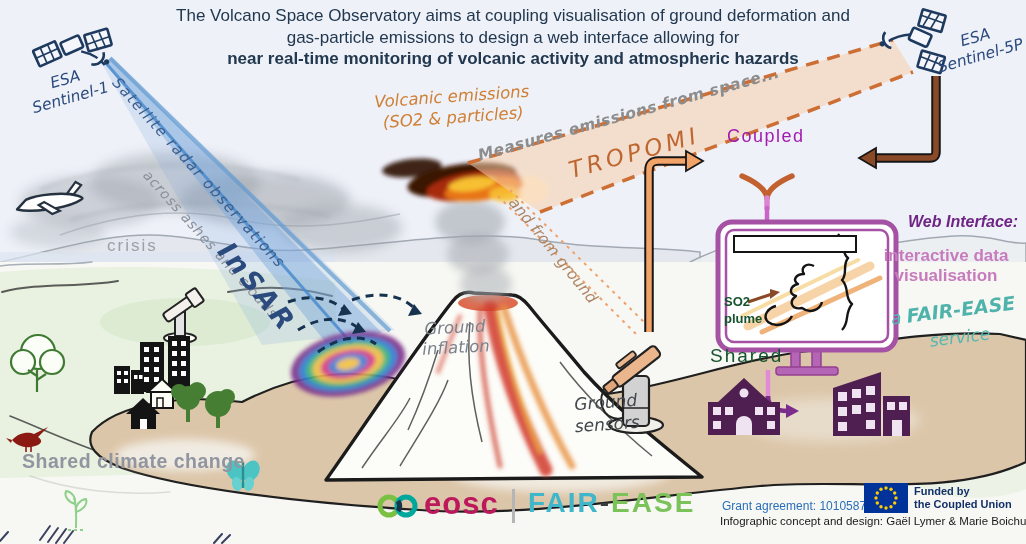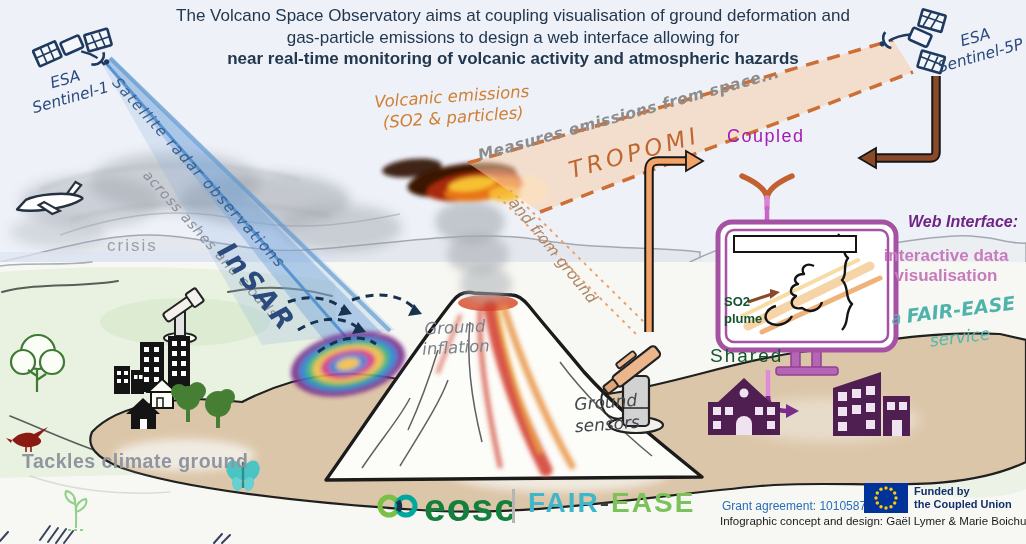--- a/index.html
+++ b/index.html
@@ -55,21 +55,21 @@
                     font-size:16.5px;line-height:20px;transform:rotate(-3deg);white-space:normal;}
   .ground-sensors{left:554px;top:391px;width:105px;text-align:center;color:#43484e;
                   font-size:17px;line-height:22px;transform:rotate(-4deg);white-space:normal;}
 
   .shared{left:710px;top:345px;color:#14532d;font-size:19px;letter-spacing:2px;}
   .observatories{left:745px;top:445px;color:#a379b1;font-size:21px;letter-spacing:1px;}
 
   .climate{left:22px;top:450px;color:#9095a0;font-size:19.5px;font-weight:bold;
            letter-spacing:.5px;}
 
-  .footer-eosc-text{left:424px;top:486px;color:#15803d;font-size:39px;font-weight:600;
+  .footer-eosc-text{left:424px;top:486px;color:#be185d;font-size:31px;font-weight:600;
                     letter-spacing:1px;}
   .footer-divider{position:absolute;left:512px;top:489px;width:3px;height:34px;
                   background:#b5b5b5;z-index:5;}
   .footer-fairease{left:528px;top:487px;font-size:28px;font-weight:600;letter-spacing:2px;}
   .footer-fairease .f{color:#3fb6c9;} .footer-fairease .d{color:#3a3a3a;}
   .footer-fairease .e{color:#7cc25a;}
   .grant{left:722px;top:499px;color:#2a6ebb;font-size:12px;}
   .funded{left:914px;top:485px;color:#13306b;font-size:11px;font-weight:bold;line-height:13px;white-space:normal;width:108px;}
   .credit{left:720px;top:515px;color:#1a1a1a;font-size:11.5px;}
 </style>
@@ -498,21 +498,21 @@
   <div>inflation</div>
 </div>
 
 <div class="label hand ground-sensors">
   <div>Ground</div>
   <div>sensors</div>
 </div>
 
 <div class="label shared">Shared</div>
 
-<div class="label climate">Tackles climate ground</div>
+<div class="label climate">Shared climate change</div>
 
 <svg class="label" style="left:376px;top:488px;" width="46" height="36" viewBox="0 0 46 36">
   <circle cx="13" cy="18" r="9" fill="none" stroke="#7ac143" stroke-width="5"></circle>
   <circle cx="30" cy="18" r="9" fill="none" stroke="#00a79d" stroke-width="5"></circle>
   <path d="M22,13 A9,9 0 0 1 22,23" fill="none" stroke="#18344a" stroke-width="5"></path>
 </svg>
 <div class="label footer-eosc-text">eosc</div>
 <div class="footer-divider"></div>
 <div class="label footer-fairease">
   <span class="f">FAIR</span><span class="d">-</span><span class="e">EASE</span>

